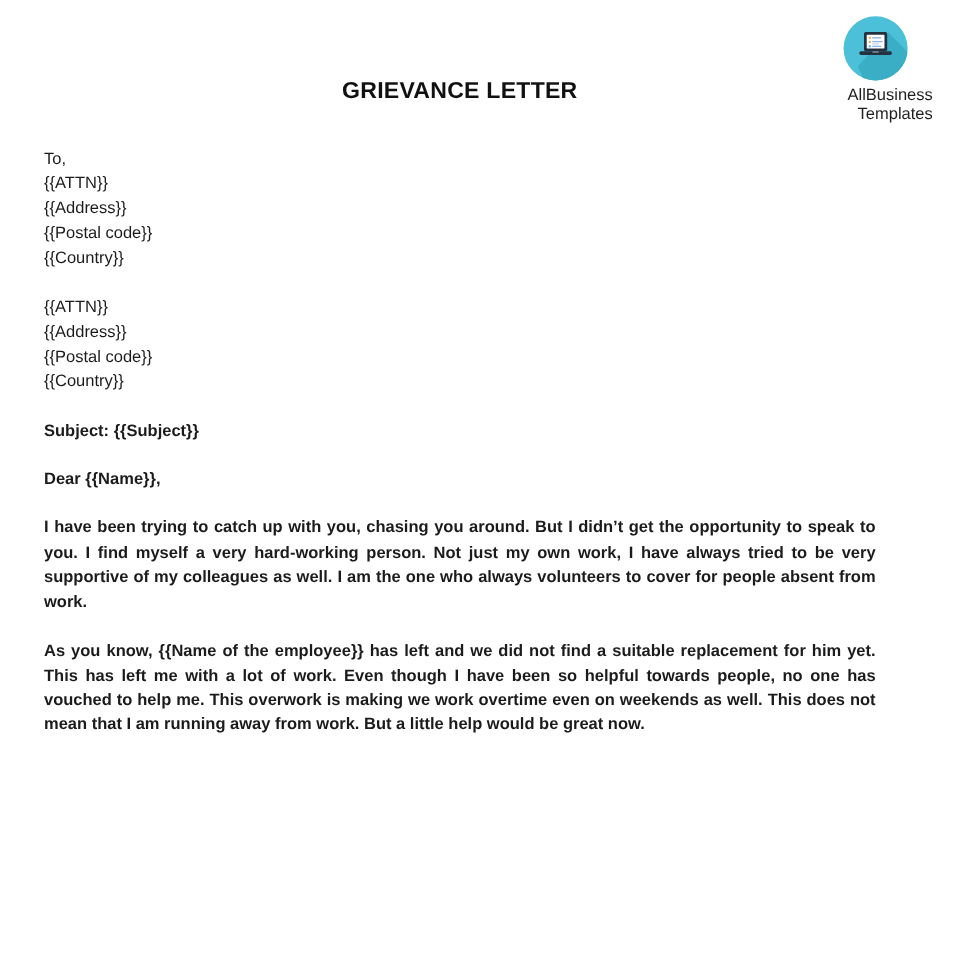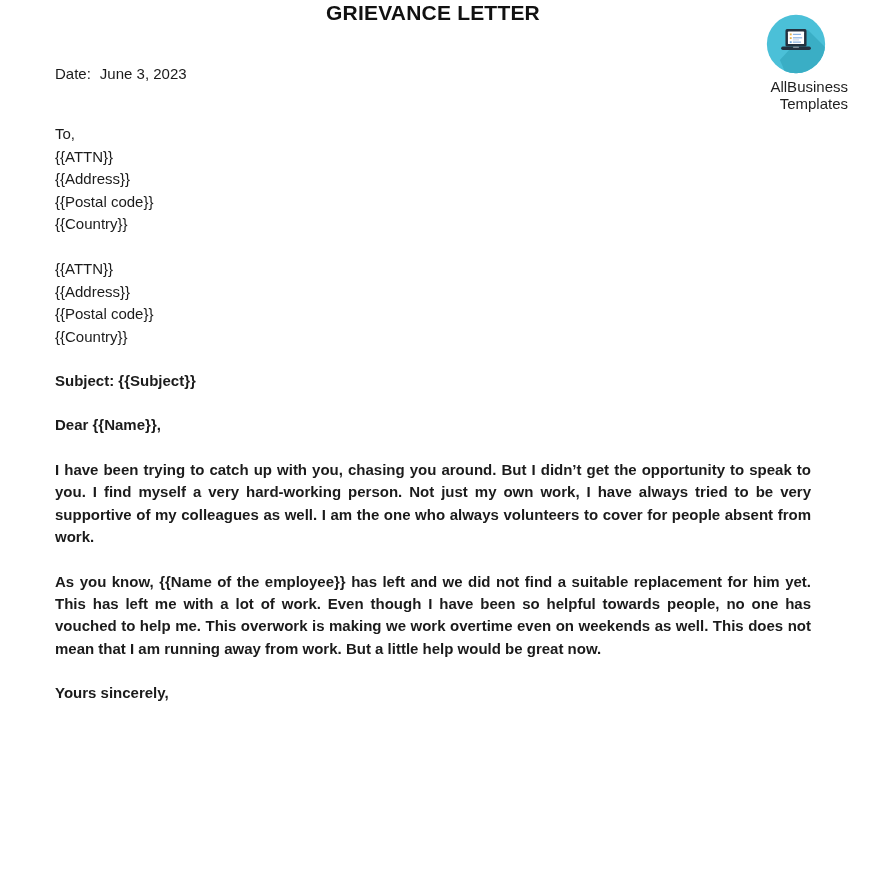--- a/index.html
+++ b/index.html
@@ -22,22 +22,23 @@
     text-align: right;
   }
   .logo svg { display: block; margin: 0 auto; width: 62px; height: 62px; }
   .logo-text {
     margin-top: 3px;
     font-size: 15px;
     line-height: 17px;
     color: #1f1f1f;
   }
   .content {
-    margin-left: 55px;
+    margin-left: 40px;
     width: 756px;
+    padding-top: 70px;
   }
   .title {
     margin: 0;
     font-size: 21px;
     line-height: 26px;
     font-weight: bold;
     text-align: center;
     letter-spacing: 0.2px;
     color: #111111;
   }
@@ -83,23 +84,20 @@
     <div class="logo-text">
       <div>AllBusiness</div>
       <div>Templates</div>
     </div>
   </div>
 
   <div class="content">
 
     <h1 class="title">GRIEVANCE LETTER</h1>
 
-    <div class="date-line">
-      <span>Date:</span><span class="date-value">June 3, 2023</span>
-    </div>
 
     <div class="block to-block">
       <div>To,</div>
       <div>{{ATTN}}</div>
       <div>{{Address}}</div>
       <div>{{Postal code}}</div>
       <div>{{Country}}</div>
     </div>
 
     <div class="block">
@@ -111,16 +109,15 @@
 
     <div class="single-line">Subject: {{Subject}}</div>
 
     <div class="single-line">Dear {{Name}},</div>
 
     <p class="para">I have been trying to catch up with you, chasing you around. But I didn’t get the opportunity to speak to you. I find myself a very hard-working person. Not just my own work, I have always tried to be very supportive of my colleagues as well. I am the one who always volunteers to cover for people absent from work.</p>
 
     <p class="para">As you know, {{Name of the employee}} has left and we did not find a suitable replacement for him yet. This has left me with a lot of work. Even though I have been so helpful towards people, no one has vouched to help me. This overwork is making we work overtime even on weekends as well. This does not mean that I am running away from work. But a little help would be great now.</p>
 
 
-    <div class="single-line">Yours sincerely,</div>
 
   </div>
 </div>
 
 </body></html>

